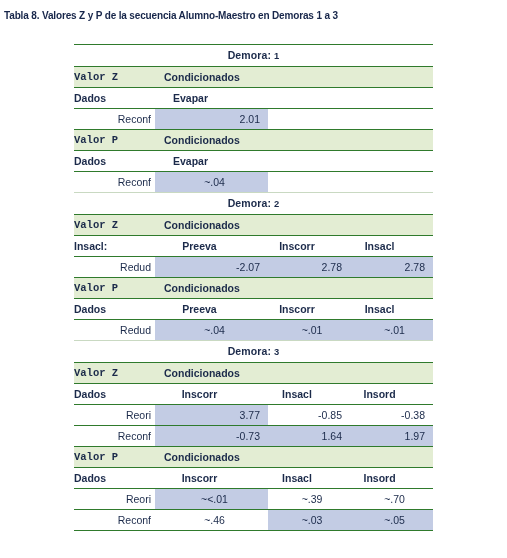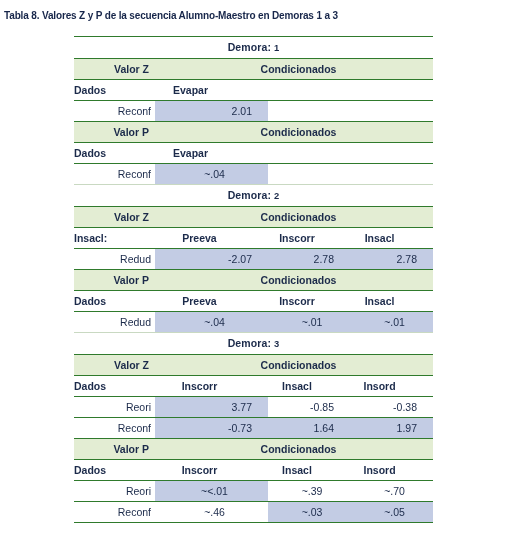--- a/index.html
+++ b/index.html
@@ -28,21 +28,21 @@
     color: #17264a;
     letter-spacing: -0.15px;
     padding: 8px 0 0 4px;
     line-height: 15px;
     white-space: nowrap;
   }
 
   .table-wrap {
     position: absolute;
     left: 74px;
-    top: 36px;
+    top: 44px;
     width: 359px;
   }
 
   table.t8 {
     width: 359px;
     border-collapse: collapse;
     table-layout: fixed;
     font-size: 10.5px;
   }
 
@@ -79,25 +79,26 @@
   .demora-row td .num { font-size: 9.4px; }
 
   
   .valor-row td {
     background: #e3edd3;
     font-weight: bold;
     height: 21px;
     line-height: 21px;
   }
   .valor-row .vlabel {
-    text-align: right;
+    text-align: left;
     padding-right: 6px;
+    font-family: Liberation Mono, monospace;
   }
   .valor-row .vcond {
-    text-align: center;
+    text-align: left;
     padding-left: 9px;
   }
 
   
   .dados-row td {
     font-weight: bold;
     height: 21px;
     line-height: 21px;
   }
   .dados-row .dlabel {
@@ -117,21 +118,21 @@
     height: 21px;
     line-height: 21px;
     font-weight: normal;
   }
   .data-row .rlabel {
     text-align: right;
     padding-right: 4px;
   }
   .data-row .num-cell {
     text-align: right;
-    padding-right: 16px;
+    padding-right: 8px;
   }
   .data-row .p-cell {
     text-align: center;
     padding-left: 6px;
   }
   .hl { background: #c3cce4; }
 </style>
 </head>
 <body>
 

